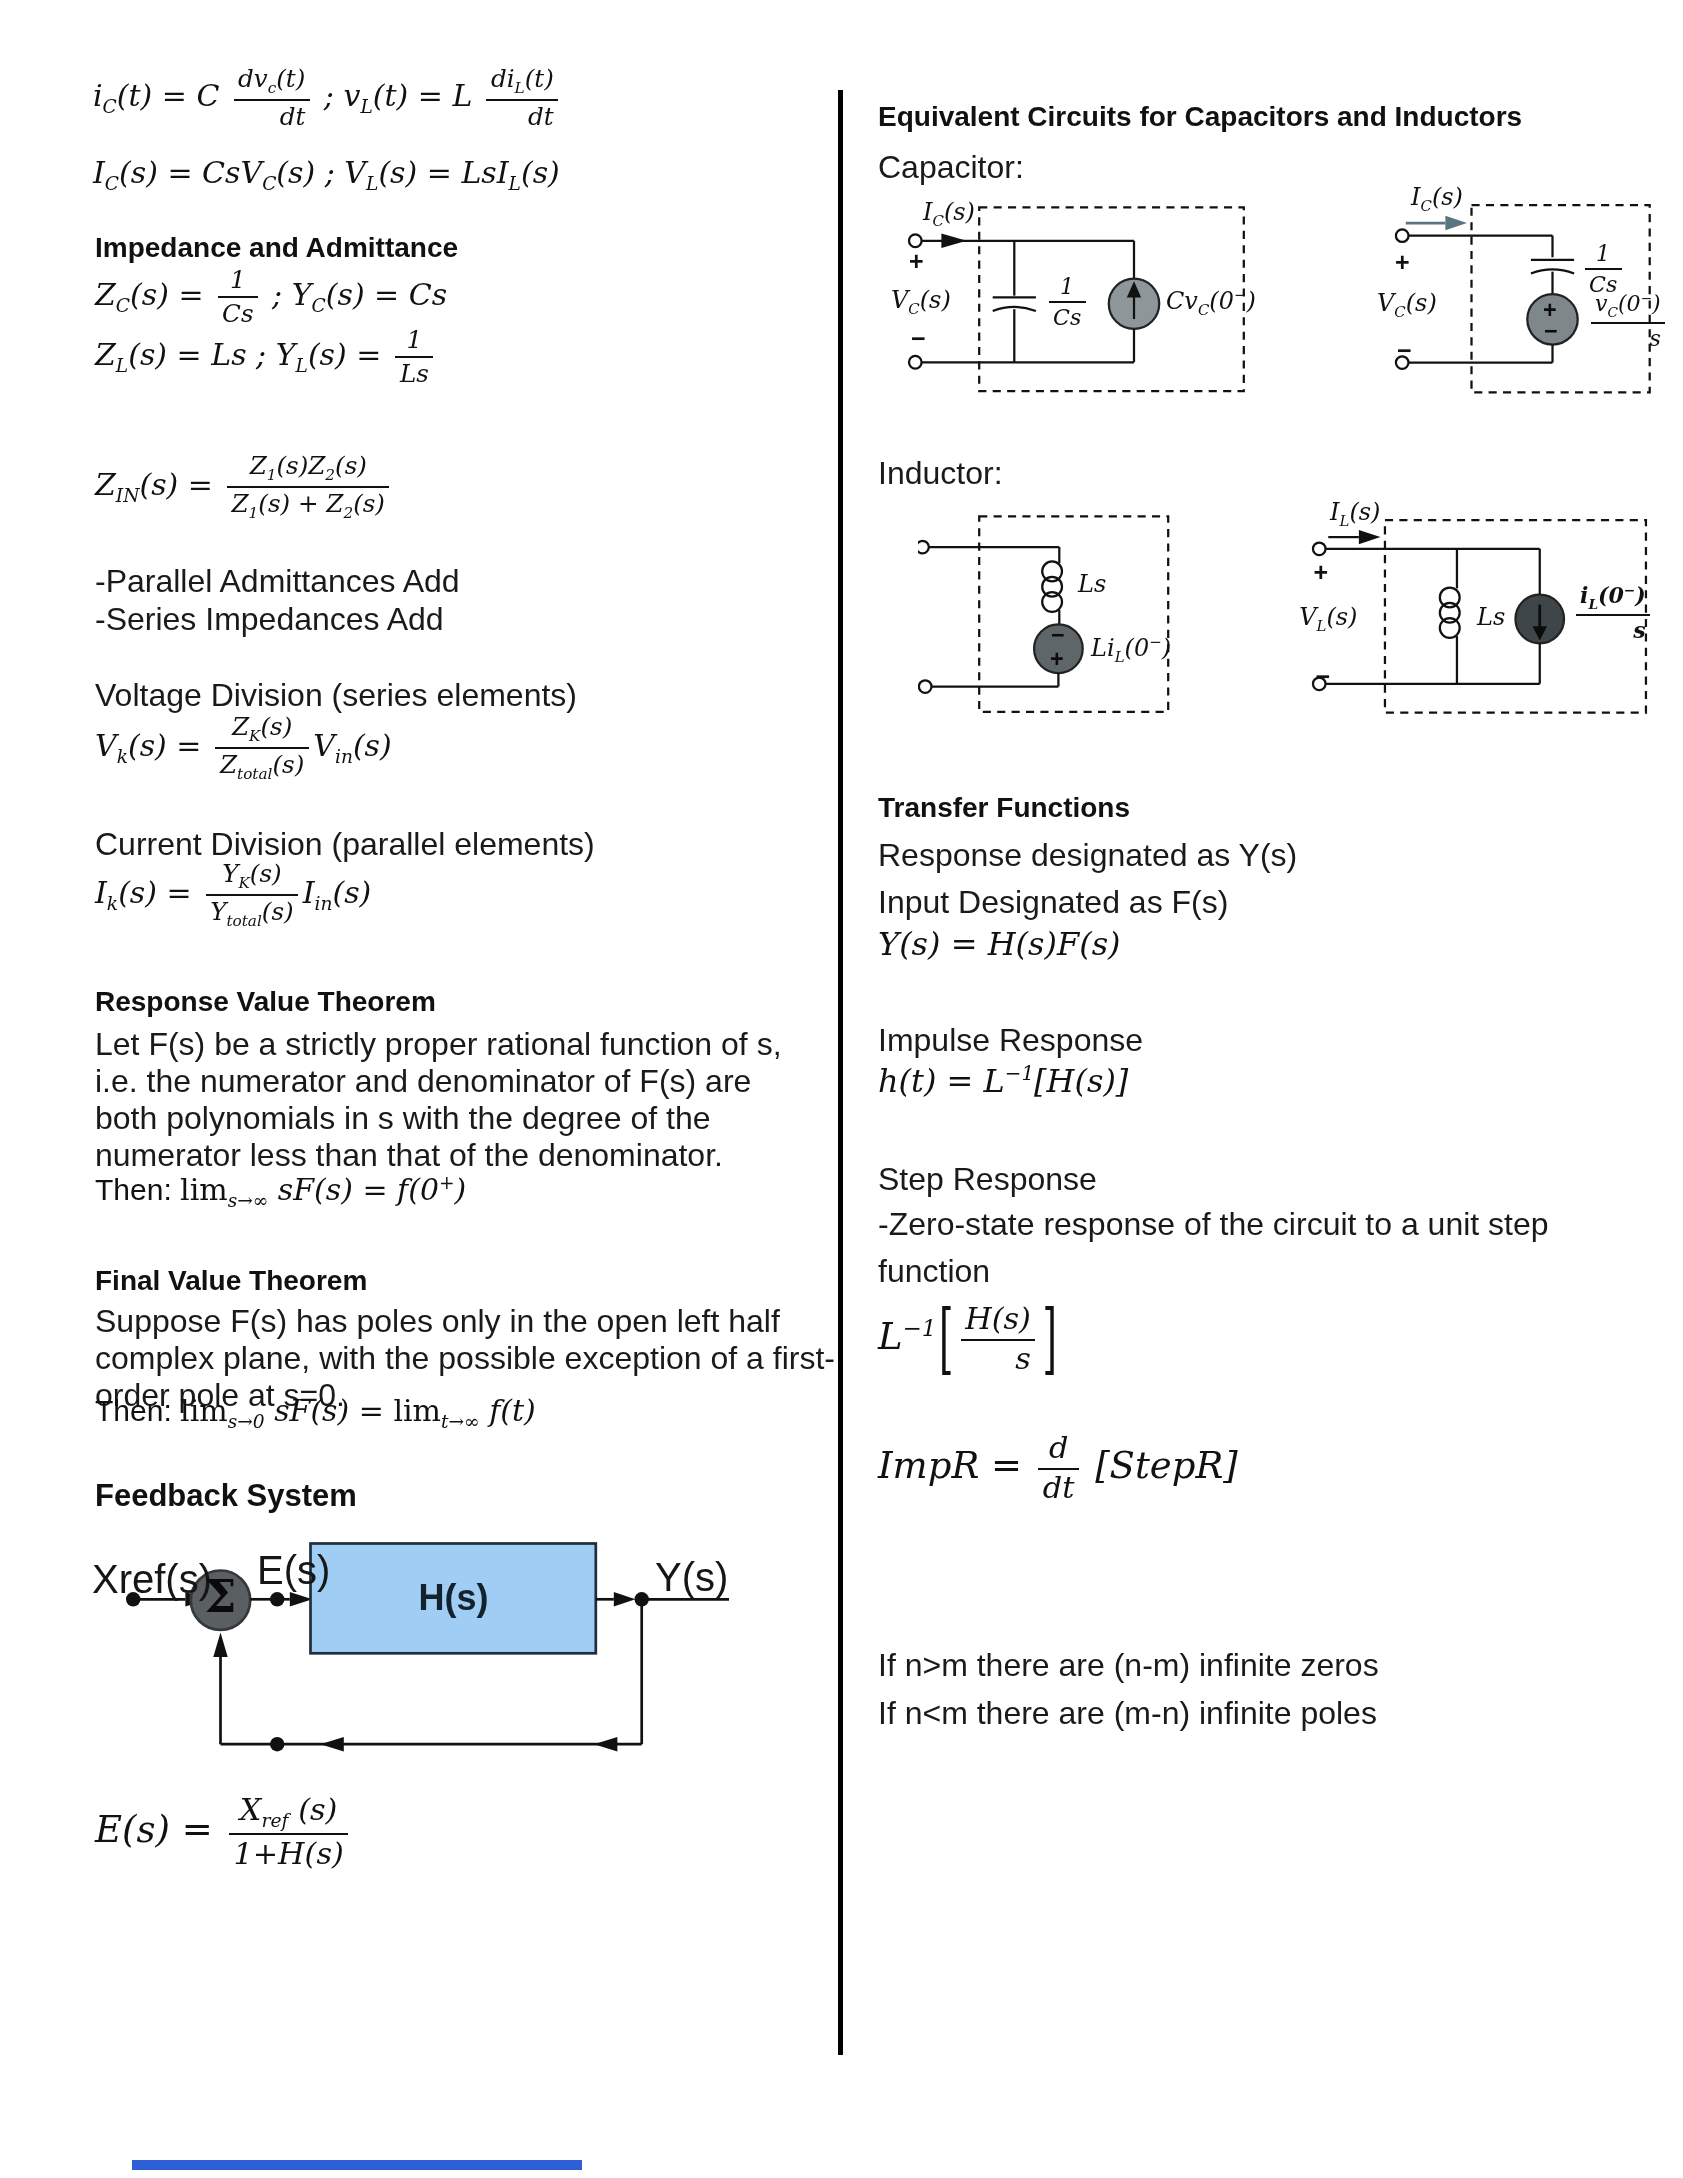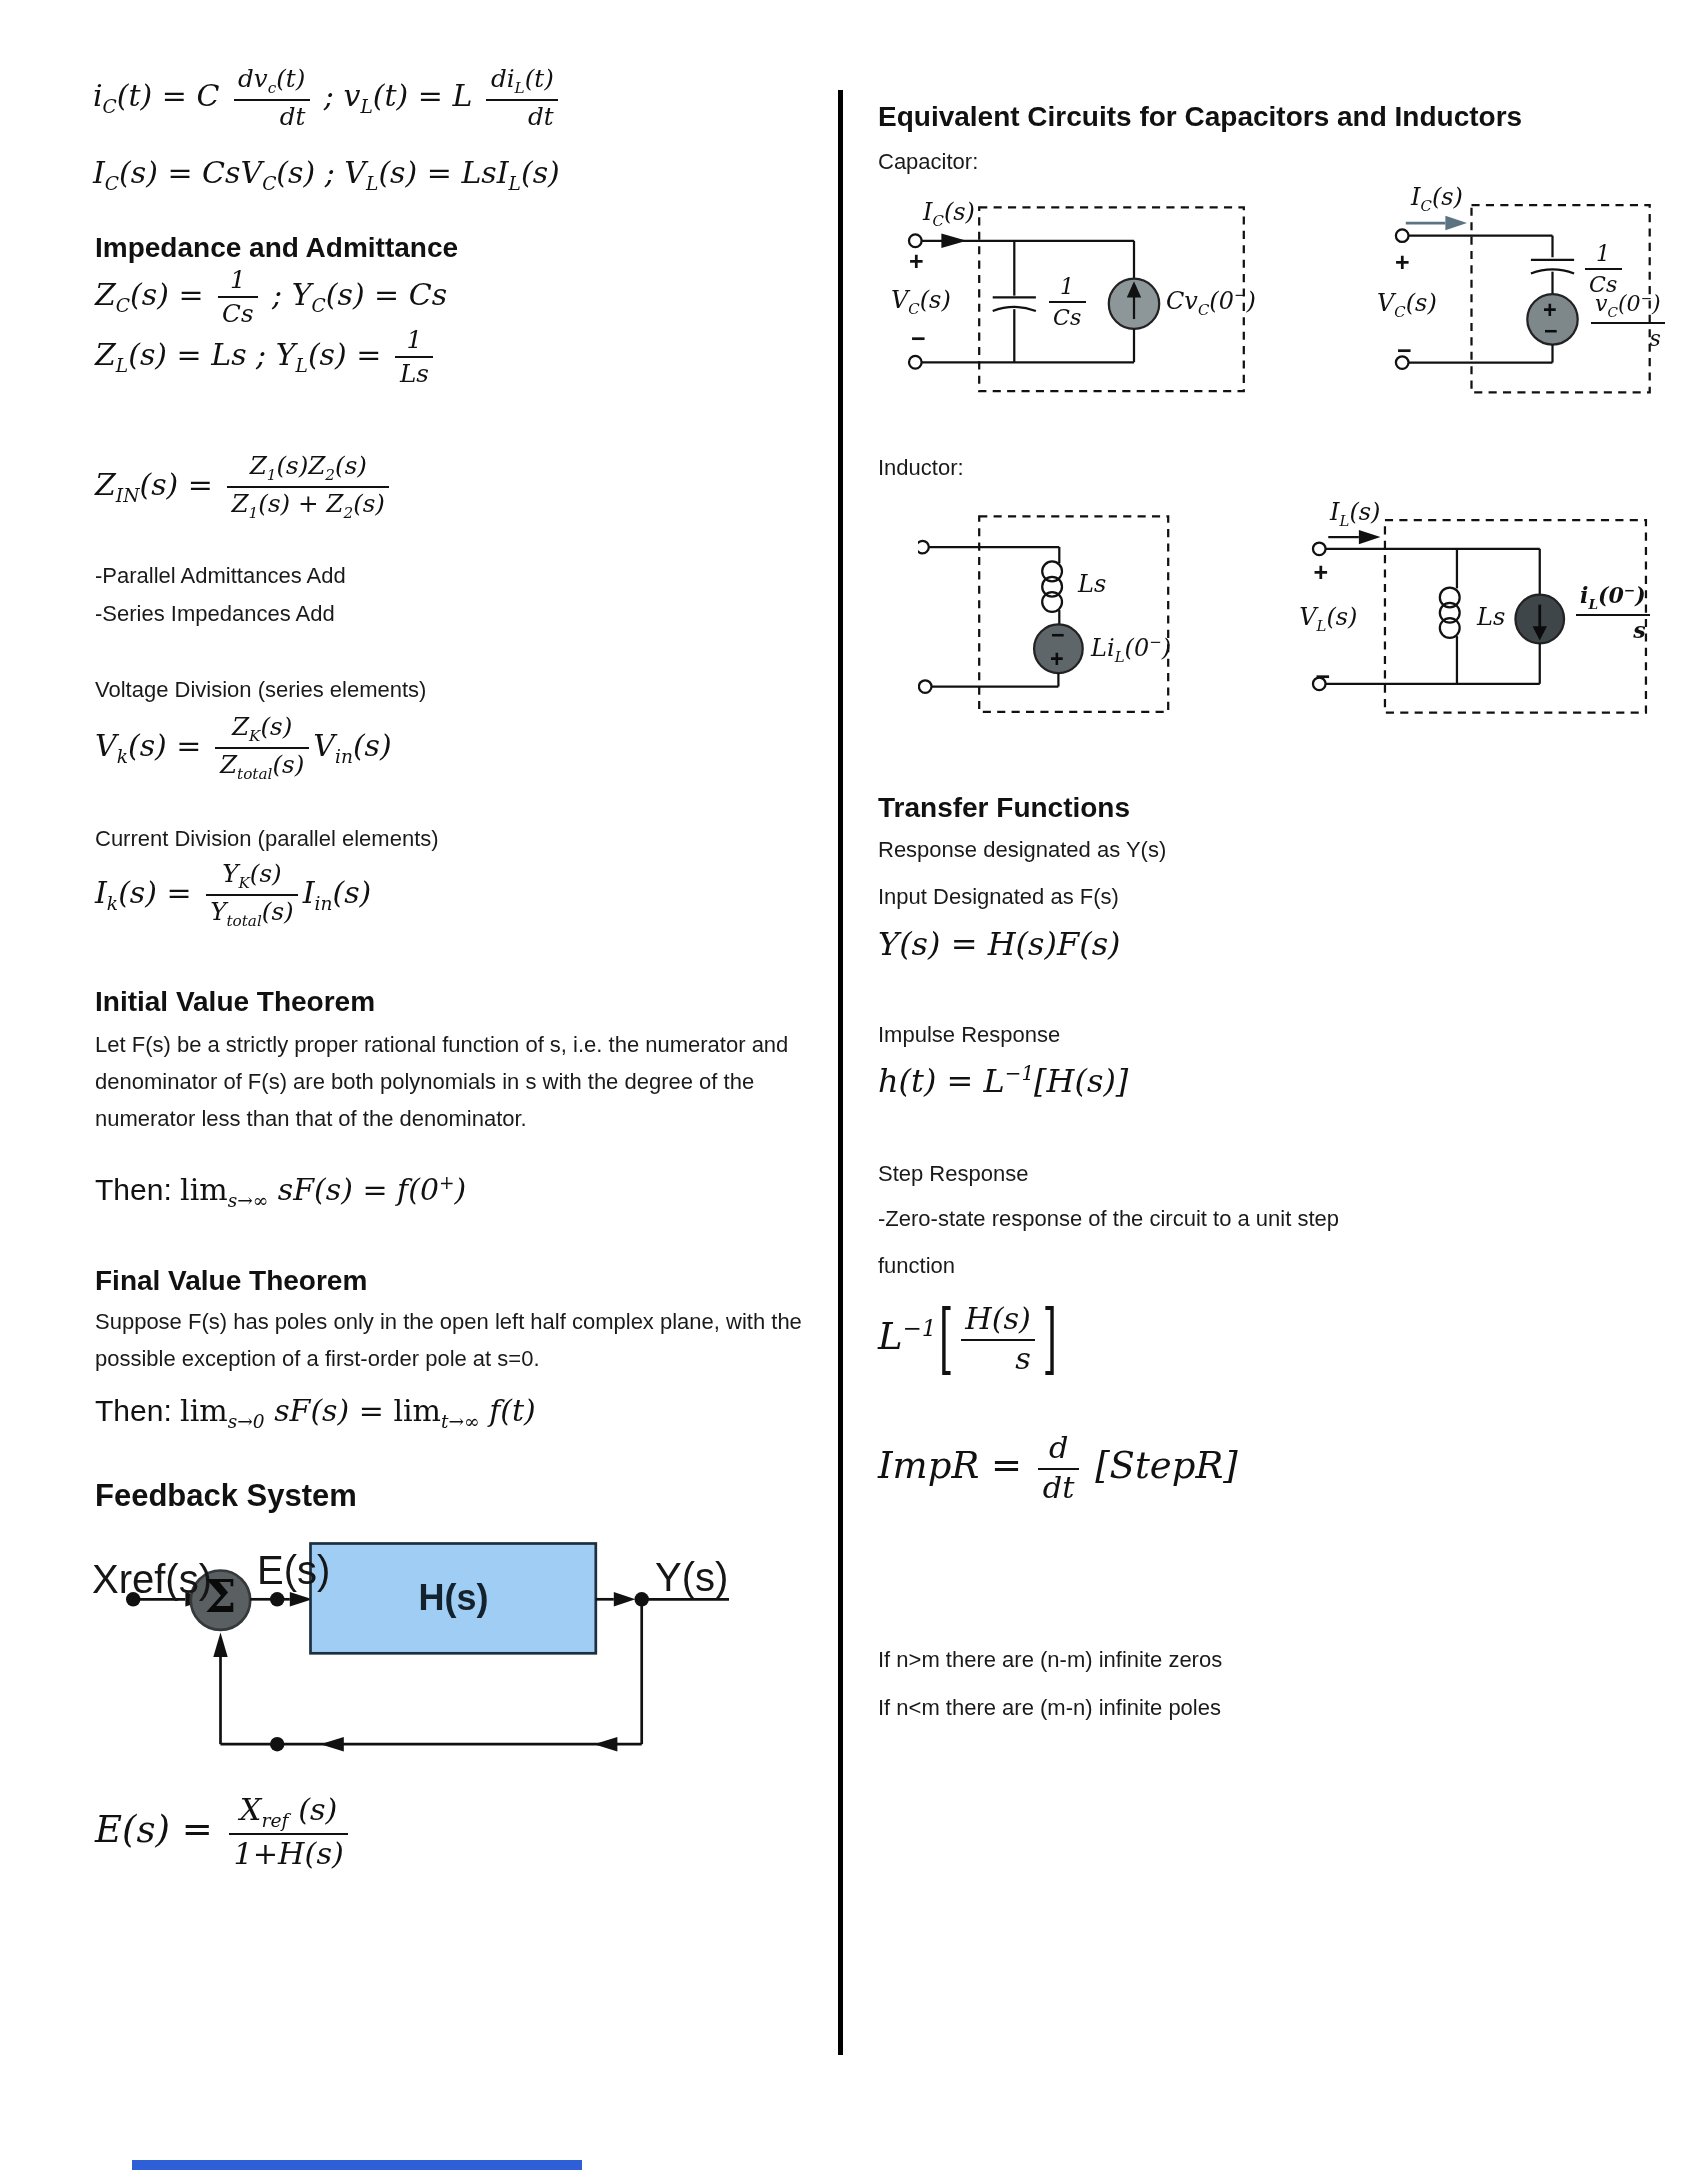--- a/index.html
+++ b/index.html
@@ -1,19 +1,19 @@
 <!DOCTYPE html>
 <html style="font-size:14.4px"><head>
 <meta charset="utf-8">
 <style>
   html,body{margin:0;padding:0;background:#e8e8e8;}
   .page{position:relative;width:1683px;height:2178px;background:#ffffff;
         font-family:"Liberation Sans",sans-serif;color:#1a1a1a;overflow:hidden;}
   .abs{position:absolute;}
-  .sans{font-size:22px;}
+  .sans{font-size:32px;}
   .hd{font-weight:bold;font-size:28px;color:#111;}
   .hd34{font-weight:bold;font-size:31px;color:#111;}
   .p{line-height:37px;}
   .frm{font-family:"DejaVu Serif",serif;font-style:italic;font-size:30px;color:#111;}
   .big{font-size:37px;}
   .mid{font-size:32px;}
   .frm .frac{display:inline-block;vertical-align:middle;text-align:center;font-size:0.82em;line-height:1.15;margin:0 4.5px;}
   .frm .frac .num{display:block;padding:0 4.5px 1.8px;}
   .frm .frac .den{display:block;border-top:2.3px solid #111;padding:1.8px 4.5px 0;text-align:right;}
   sub{font-size:0.62em;}
@@ -57,21 +57,21 @@
 
   <div class="abs sans" style="left:95px;top:563px;">-Parallel Admittances Add</div>
   <div class="abs sans" style="left:95px;top:601px;">-Series Impedances Add</div>
 
   <div class="abs sans" style="left:95px;top:677px;">Voltage Division (series elements)</div>
   <div class="abs frm" style="left:95px;top:713px;">V<sub>k</sub>(s) = <span class="frac"><span class="num">Z<sub>K</sub>(s)</span><span class="den">Z<sub>total</sub>(s)</span></span>V<sub>in</sub>(s)</div>
 
   <div class="abs sans" style="left:95px;top:826px;">Current Division (parallel elements)</div>
   <div class="abs frm" style="left:95px;top:860px;">I<sub>k</sub>(s) = <span class="frac"><span class="num">Y<sub>K</sub>(s)</span><span class="den">Y<sub>total</sub>(s)</span></span>I<sub>in</sub>(s)</div>
 
-  <div class="abs hd" style="left:95px;top:986px;">Initial Value Theorem</div>
+  <div class="abs hd" style="left:95px;top:986px;">Response Value Theorem</div>
   <div class="abs sans p" style="left:95px;top:1026px;width:720px;">Let F(s) be a strictly proper rational function of s, i.e. the numerator and denominator of F(s) are both polynomials in s with the degree of the numerator less than that of the denominator.</div>
   <div class="abs frm" style="left:95px;top:1172px;"><span class="rm">Then:  </span><span class="up">lim</span><sub>s→∞</sub> sF(s) = f(0<sup>+</sup>)</div>
 
   <div class="abs hd" style="left:95px;top:1265px;">Final Value Theorem</div>
   <div class="abs sans p" style="left:95px;top:1303px;width:747px;">Suppose F(s) has poles only in the open left half complex plane, with the possible exception of a first-order pole at s=0.</div>
   <div class="abs frm" style="left:95px;top:1393px;"><span class="rm">Then:  </span><span class="up">lim</span><sub>s→0</sub> sF(s) = <span class="up">lim</span><sub>t→∞</sub> f(t)</div>
 
   <div class="abs hd34" style="left:95px;top:1478px;">Feedback System</div>
 
   <div class="abs" style="left:63px;top:1530px;width:729px;height:234px;">

